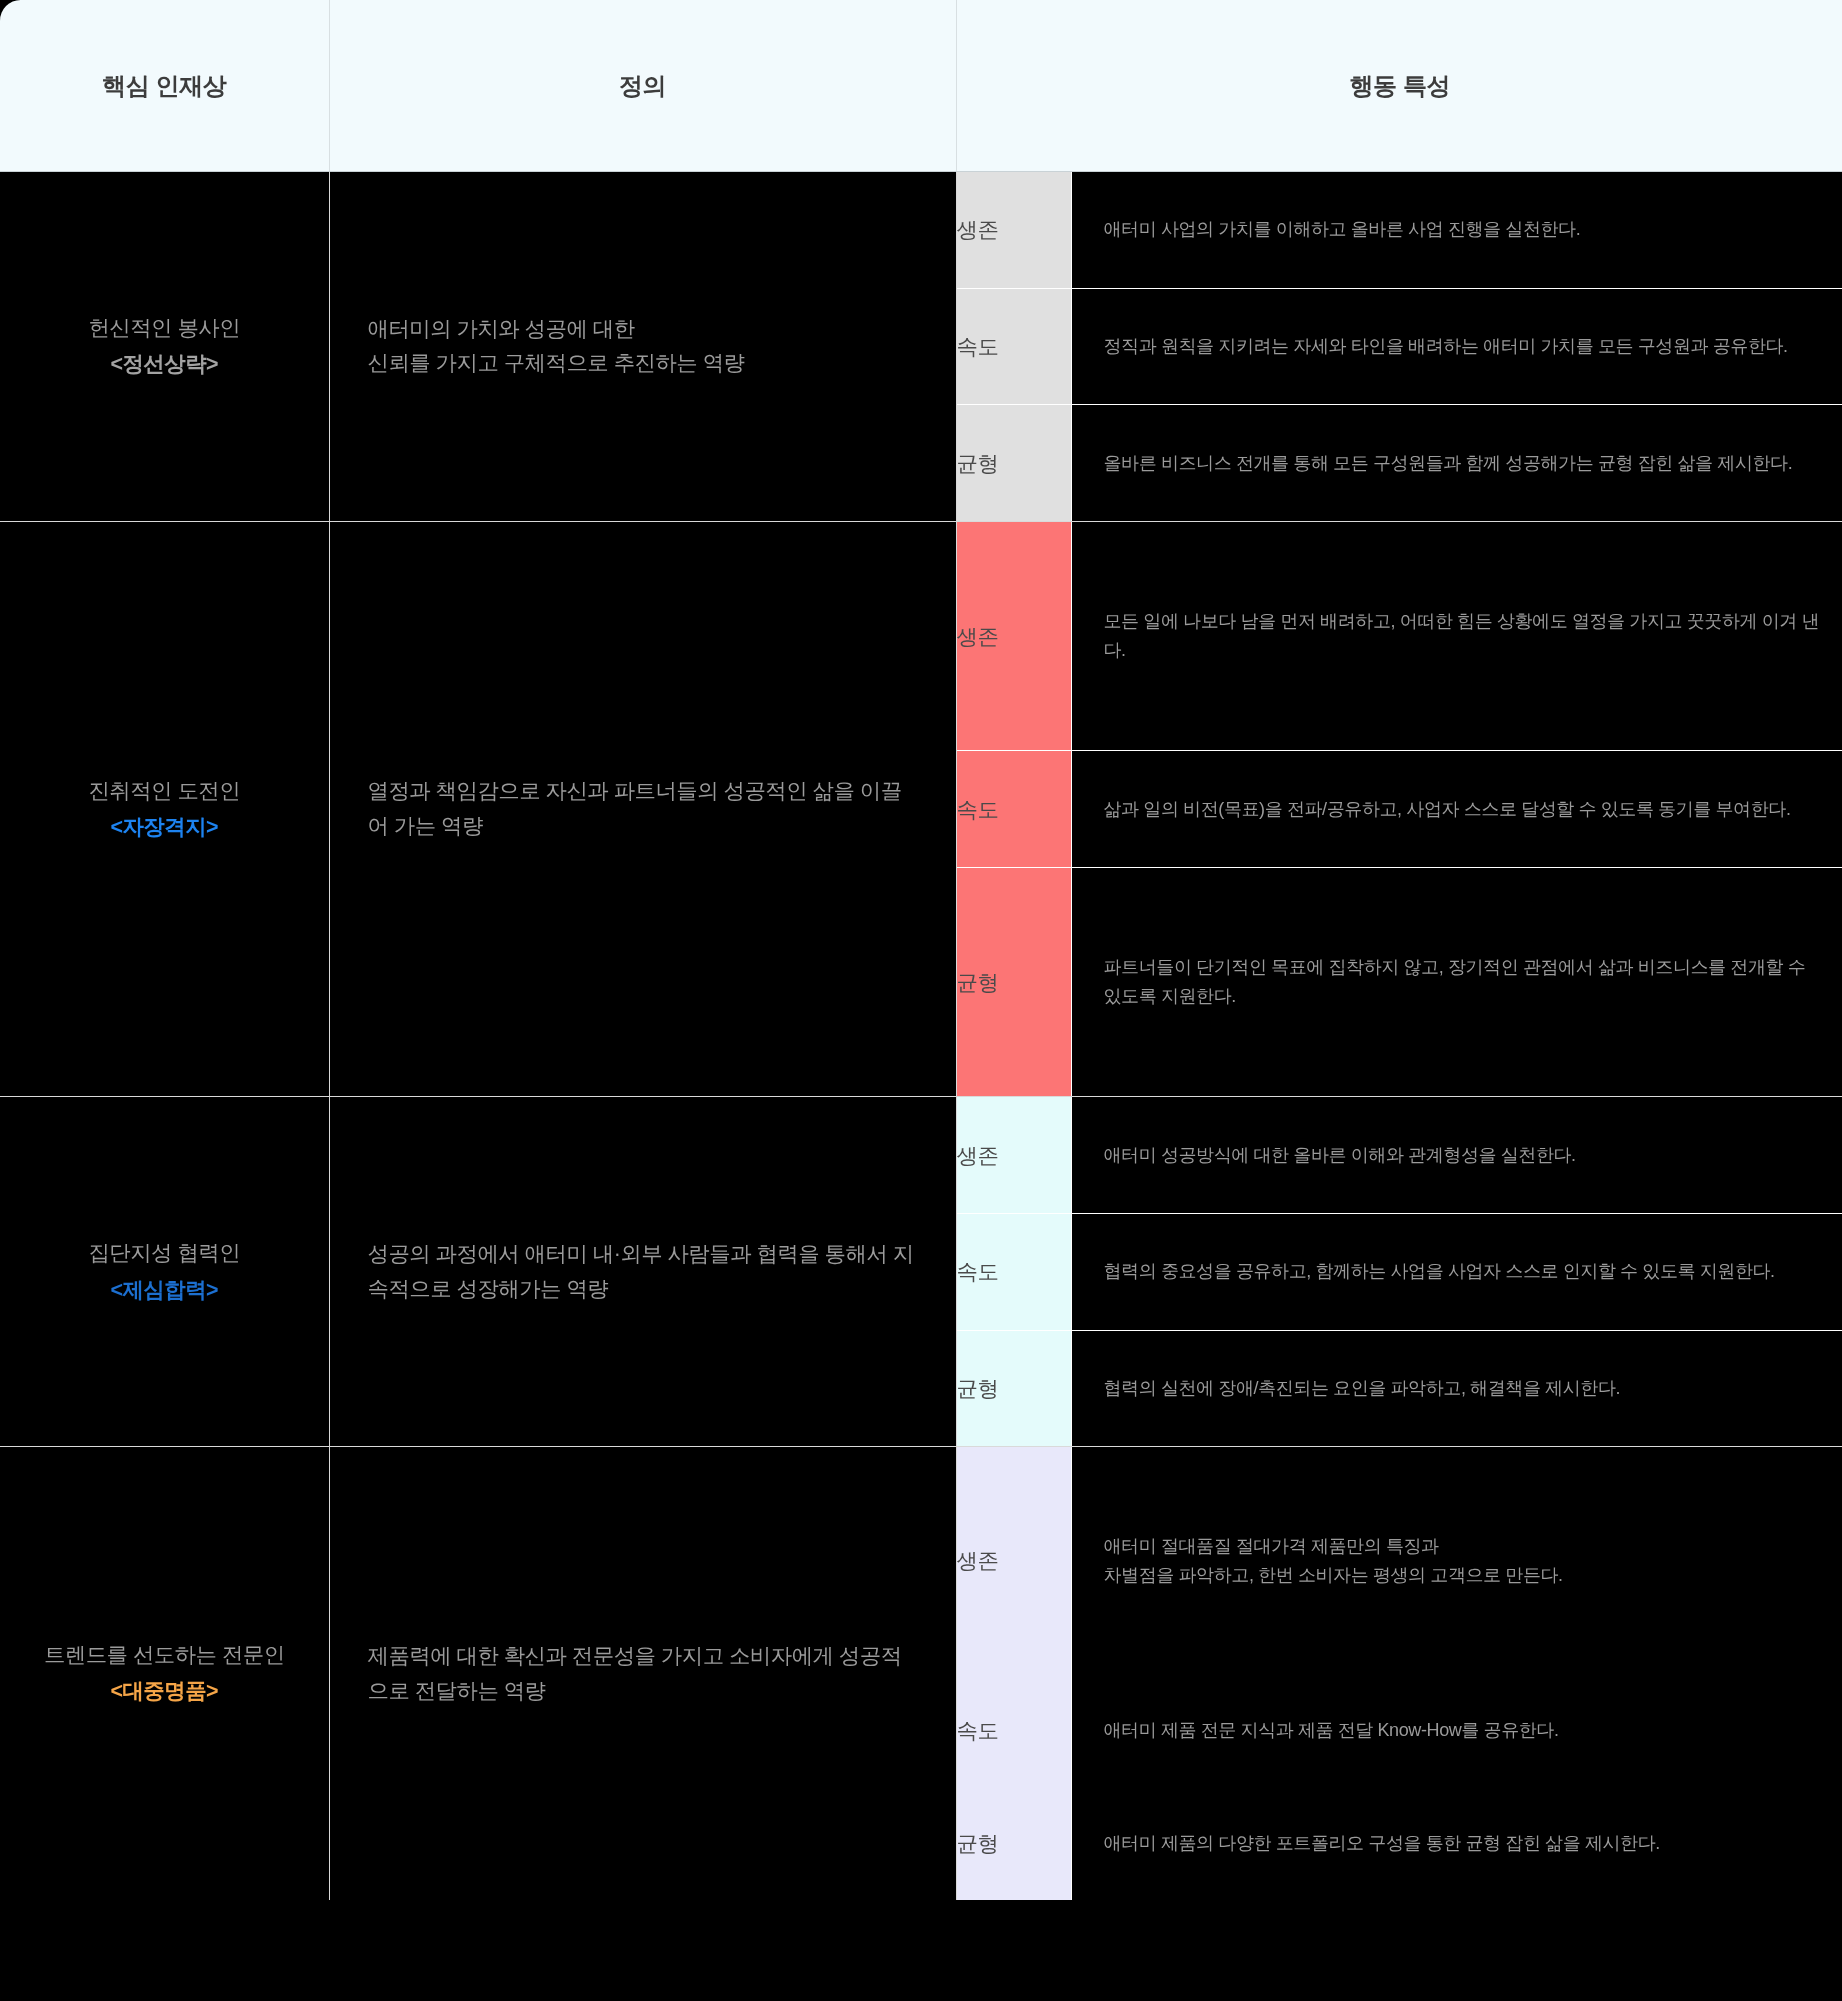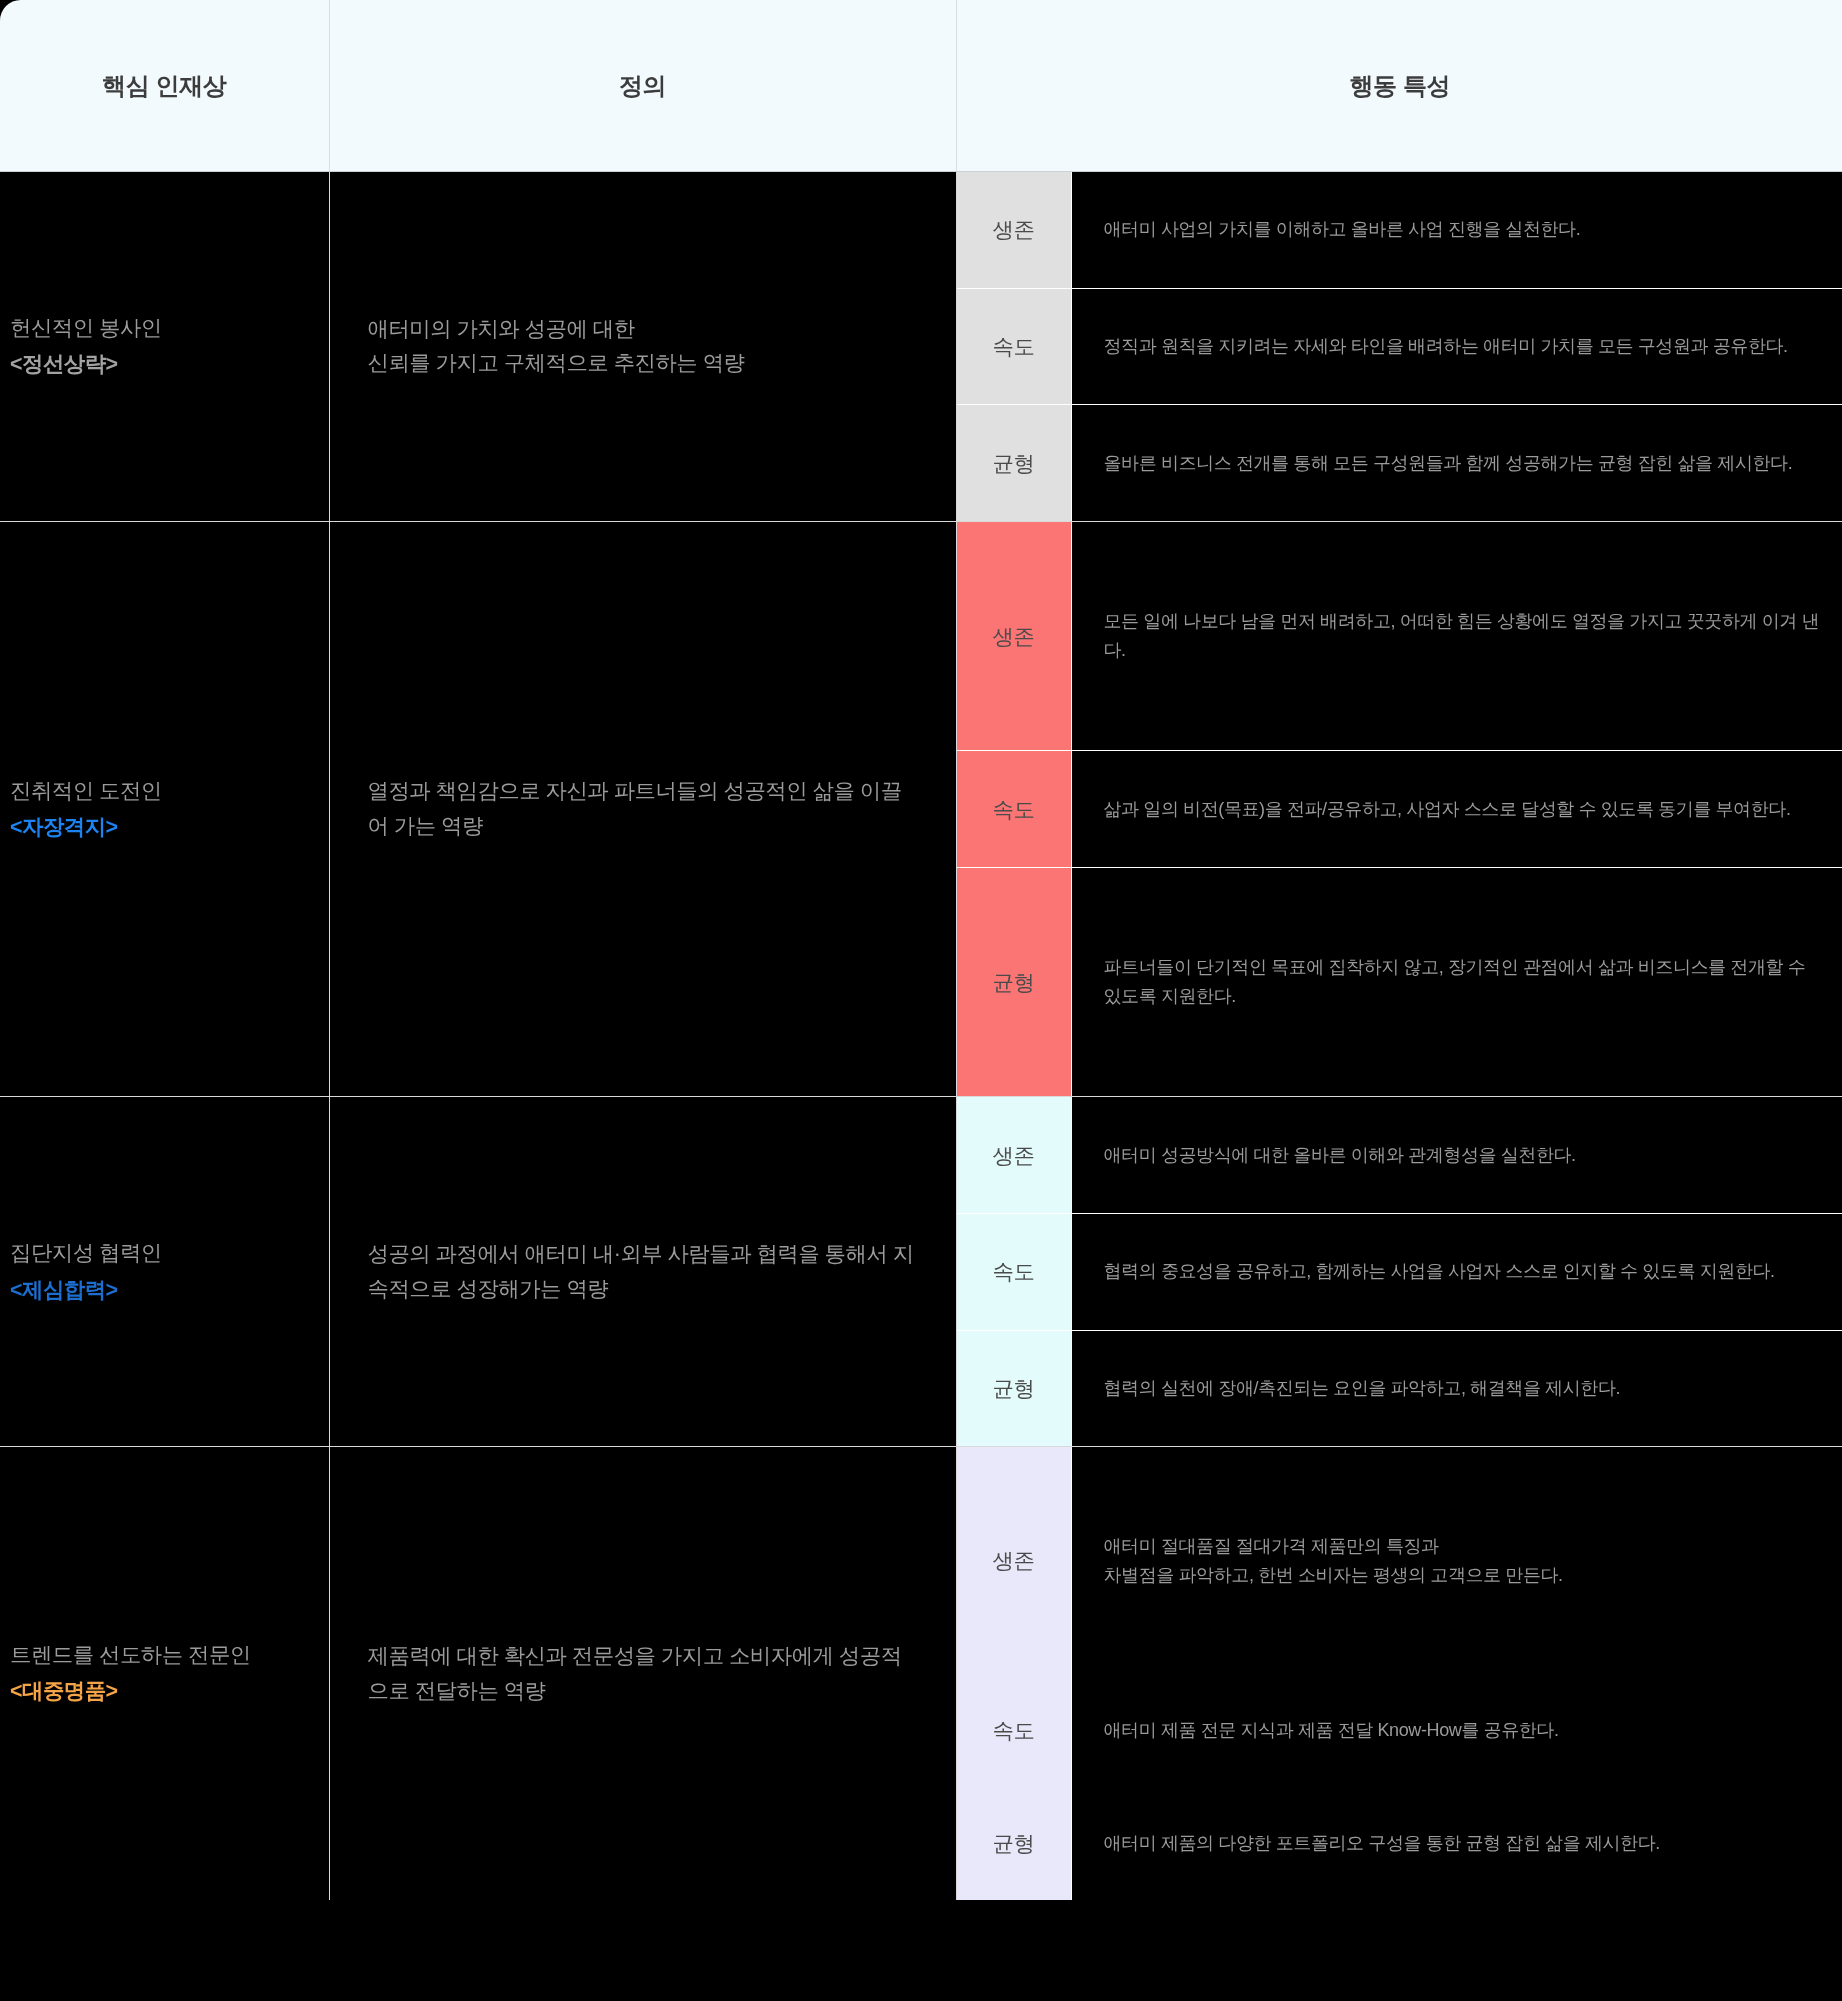--- a/index.html
+++ b/index.html
@@ -59,20 +59,21 @@
     padding: 0;
     vertical-align: middle;
     border-bottom: 1.6px solid #d9d9d9;
   }
   tbody tr.row-last > td { border-bottom: none; }
 
   
   td.talent-cell {
     background: #000000;
     color: #9b9b9b;
+    text-align: center;
     font-size: 21.4px;
     line-height: 1.62;
     letter-spacing: -0.5px;
     border-right: 1.6px solid #d9d9d9;
     padding: 0 10px;
   }
   .talent-name { display: block; color: #9b9b9b; }
   .talent-tag {
     display: block;
     font-weight: bold;
@@ -88,21 +89,20 @@
     font-size: 21.4px;
     line-height: 1.62;
     letter-spacing: -0.5px;
     border-right: 1.6px solid #d9d9d9;
     padding: 0 35px 0 38px;
     text-align: left;
   }
 
   
   td.axis-cell {
-    text-align: center;
     font-size: 21.4px;
     letter-spacing: -0.4px;
     color: #4a4a4a;
     border-bottom: 1.6px solid #ffffff;
     border-right: 1.6px solid #ffffff;
     width: 115px;
   }
   td.axis-cell.axis-last { border-bottom: 1.6px solid #d9d9d9; }
 
   

